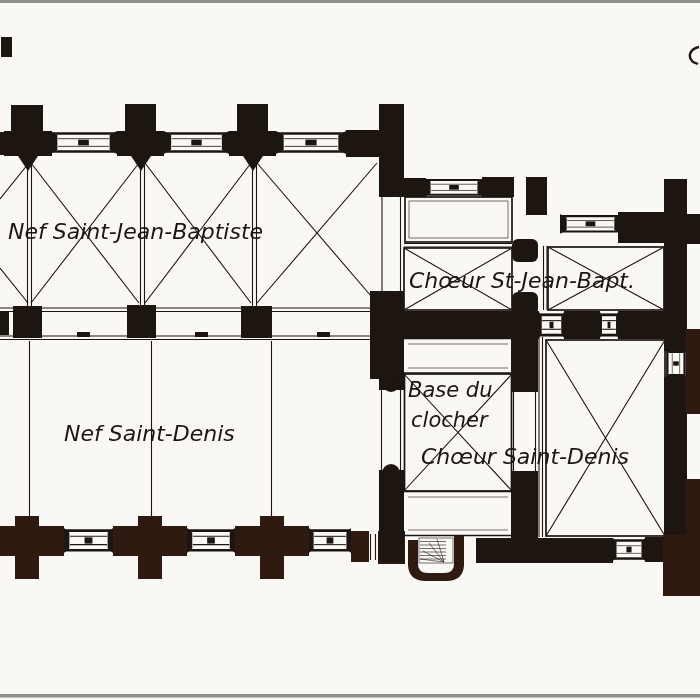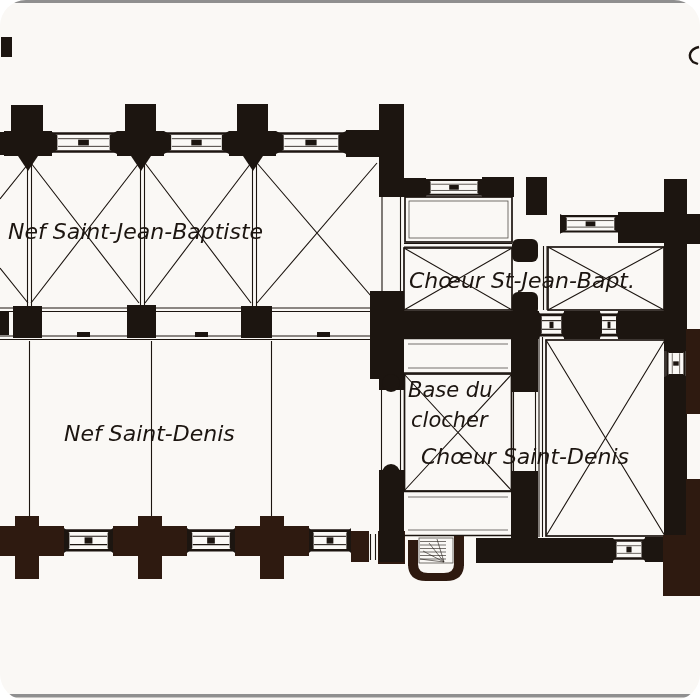--- a/index.html
+++ b/index.html
@@ -1,16 +1,16 @@
 <!DOCTYPE html>
 <html style="--bg: #ffffff; --border: #8f8f8f; --paper: #faf8f5; --ink: #1c1510; --masonry: #2e1a10;"><head>
 <meta charset="utf-8">
 <style>
   html,body{margin:0;padding:0;background:var(--bg,#fff);}
-  #stage{width:700px;height:700px;position:relative;overflow:hidden;border-radius:26px;}
+  #stage{width:700px;height:700px;position:relative;overflow:hidden;}
   svg{display:block;}
   .f{fill:var(--ink,#1c1510);stroke:none;}
   .f2{fill:var(--masonry,#2e1a10);stroke:none;}
   .t{stroke:var(--ink,#1c1510);stroke-width:1.1;fill:none;}
   .t2{stroke:var(--ink,#1c1510);stroke-width:1.7;fill:none;}
   .tl{stroke:var(--ink,#1c1510);stroke-width:.8;fill:none;opacity:.75;}
   .wl{stroke:var(--ink,#1c1510);fill:none;}
   .paper{fill:var(--paper,#faf8f5);}
   .frameline{fill:var(--border,#8f8f8f);}
   text.lbl{font:italic 22px "DejaVu Sans",sans-serif;fill:var(--ink,#1c1510);}

